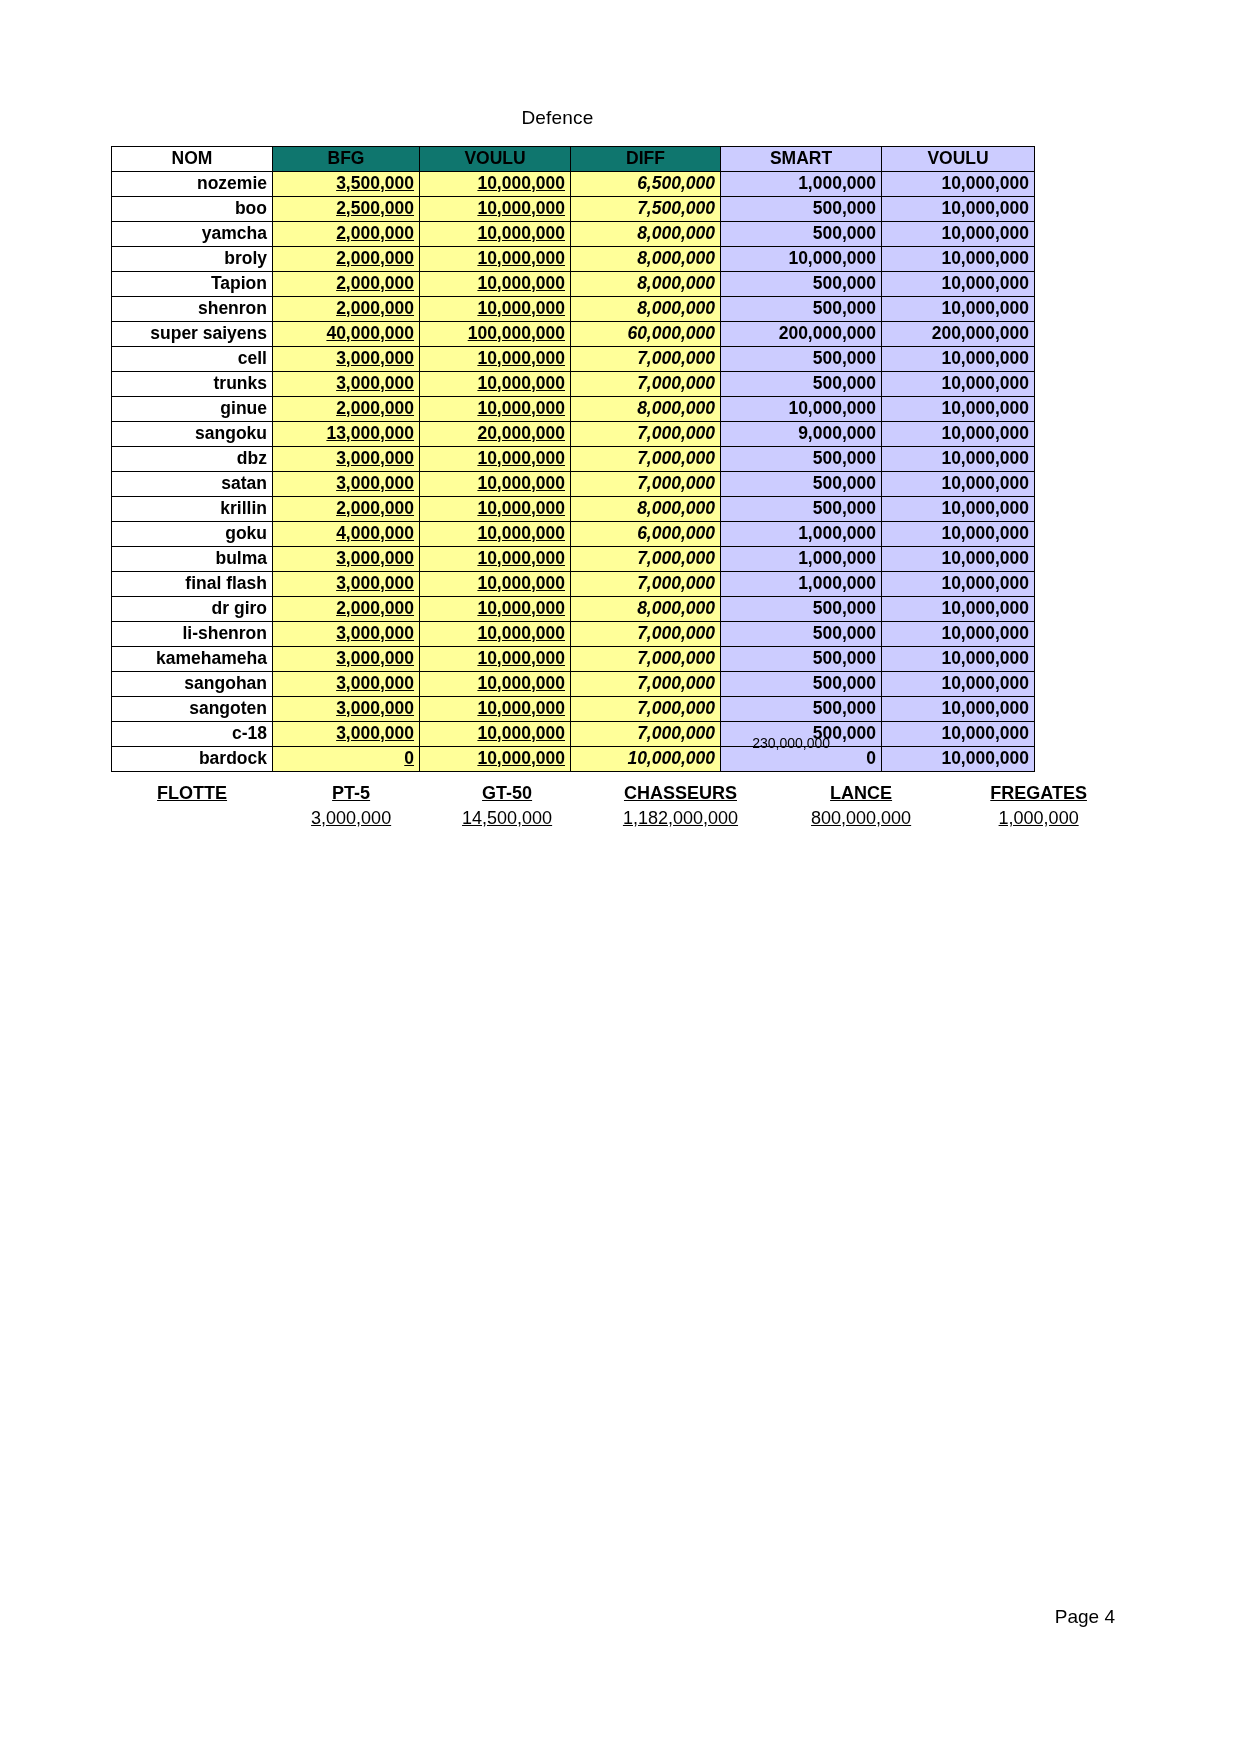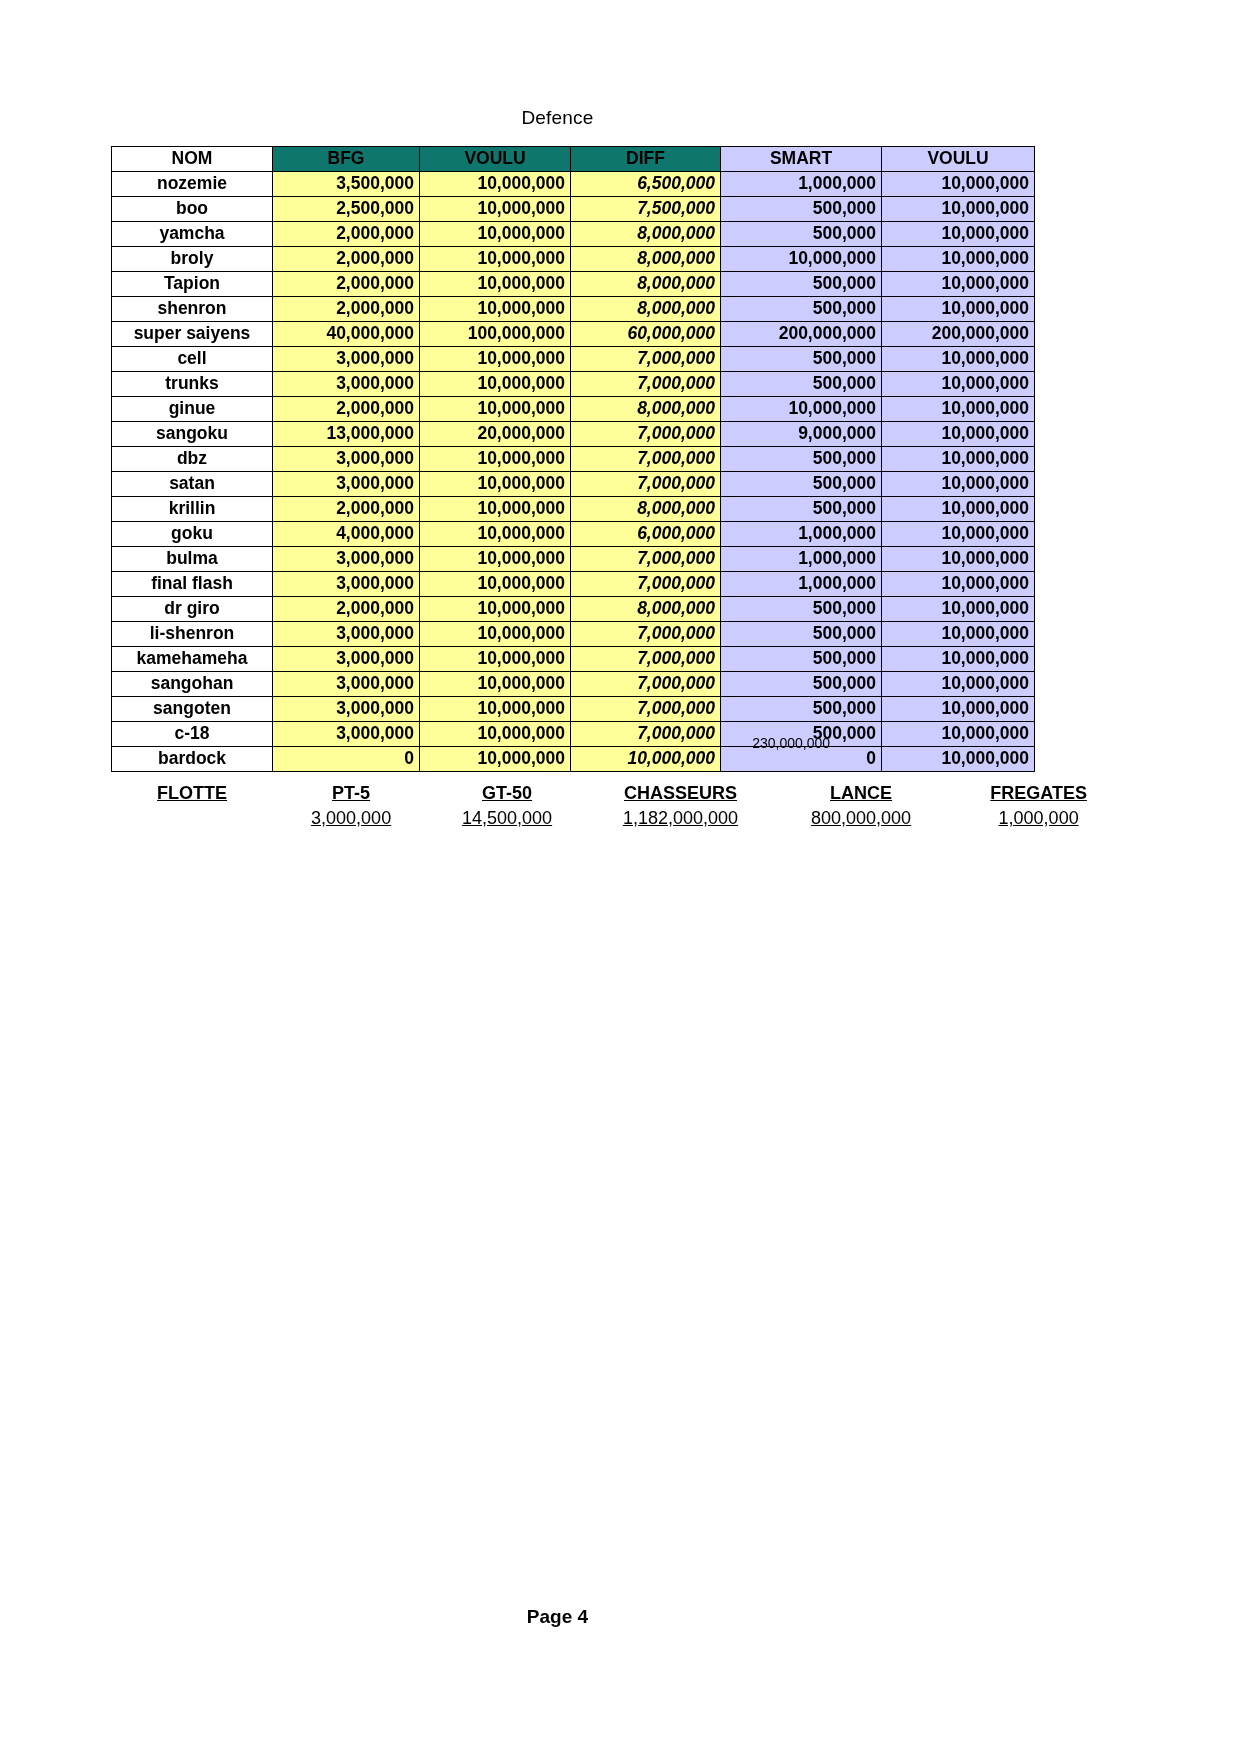--- a/index.html
+++ b/index.html
@@ -58,28 +58,29 @@
   thead th {
     text-align: center;
     font-weight: bold;
     margin-top: 12px;
   }
   th.h-nom    { background: #ffffff; }
   th.h-yellow { background: #0f766e; }
   th.h-blue   { background: #ccccff; }
 
   td.c-name {
-    text-align: center;
+    text-align: right;
     background: #ffffff;
     font-weight: bold;
   }
   td.c-yellow {
     text-align: right;
     background: #ffff99;
     font-weight: normal;
+    text-decoration: underline;
   }
   td.c-diff {
     text-align: right;
     background: #ffff99;
     font-weight: bold;
     font-style: italic;
   }
   td.c-blue {
     text-align: right;
     background: #ccccff;
@@ -131,23 +132,23 @@
   .fl-c2 { width: 152px; }
   .fl-c3 { width: 186px; }
   .fl-c4 { width: 166px; }
   .fl-c5 { width: 180px; }
 
   .page-footer {
     position: absolute;
     top: 1606px;
     left: 0;
     width: 1115px;
-    text-align: center;
+    text-align: right;
     font-size: 19px;
-    font-weight: bold;
+    font-weight: normal;
   }
 </style>
 </head>
 <body>
 
 <div class="page">
 
   <div class="doc-title">Defence</div>
 
   <table class="main-table">

